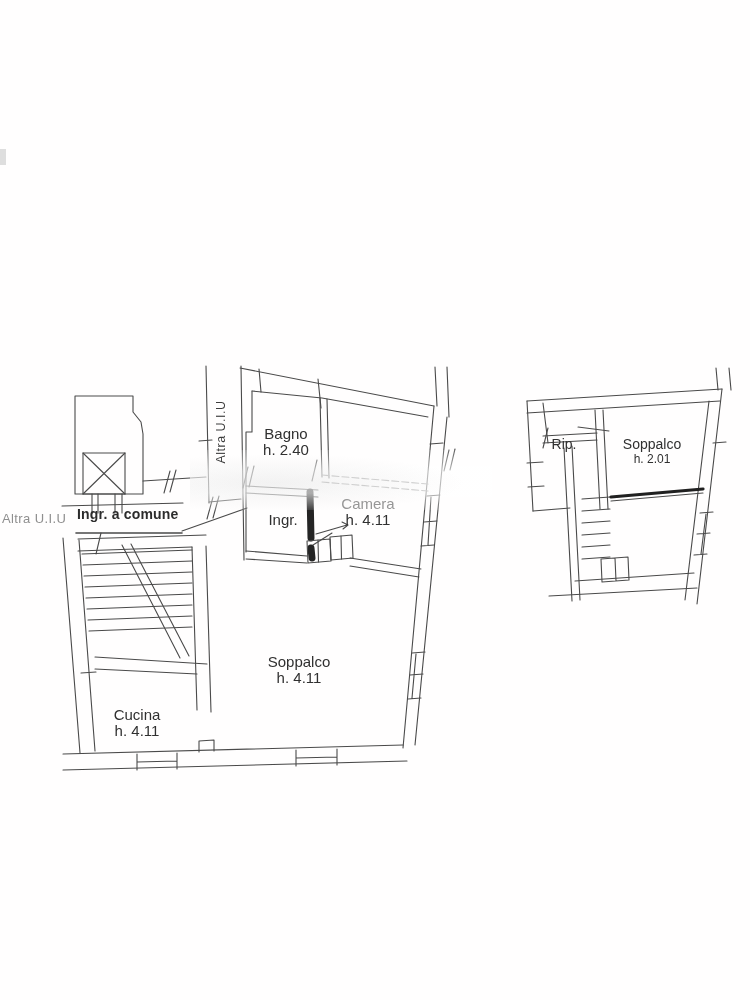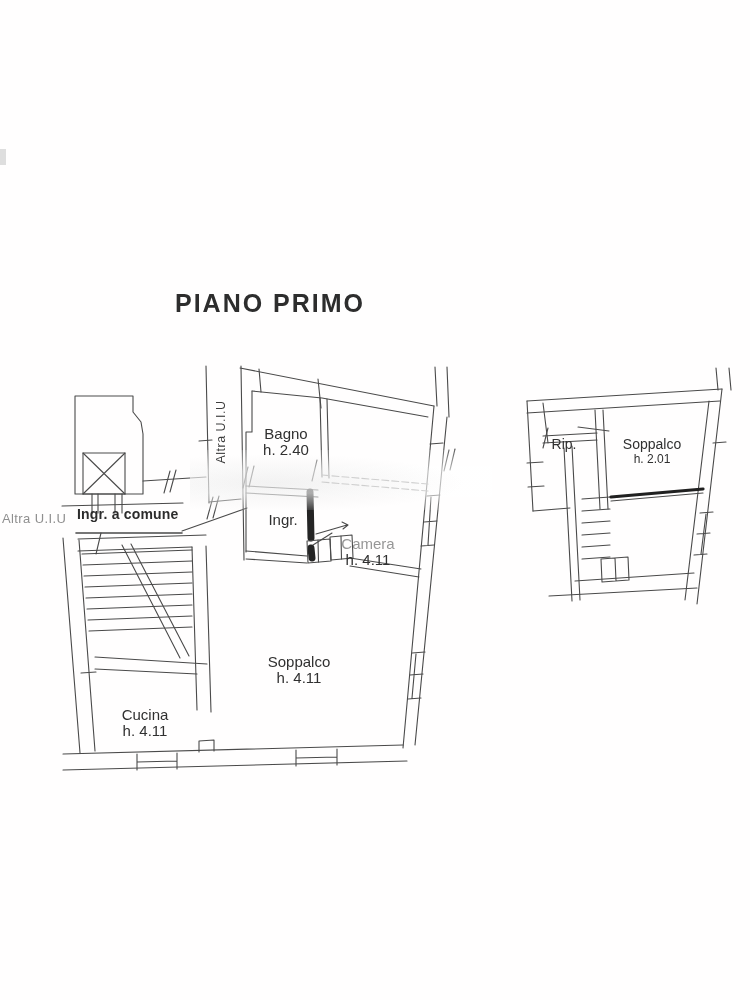--- a/index.html
+++ b/index.html
@@ -24,39 +24,38 @@
     pointer-events:none;
   }
   .scan-speck{position:absolute;left:0;top:149px;width:6px;height:16px;background:#bdbdbd;opacity:.5;}
   .room-label{
     position:absolute;z-index:3;transform:translateX(-50%);text-align:center;
     font-size:15px;line-height:16px;color:#303030;white-space:nowrap;
   }
   .room-label .rl-h{font-size:15px;}
   .room-label.small{font-size:14px;line-height:15px;}
   .room-label.small .rl-h{font-size:12px;}
-  .faded-name{color:#979797;margin-top:40px;}
+  .faded-name{color:#979797;}
   .vertical-label{
     position:absolute;left:221px;top:432px;z-index:3;font-size:12.5px;color:#3d3d3d;
     letter-spacing:.5px;white-space:nowrap;
     transform:translate(-50%,-50%) rotate(-90deg);
   }
   .entrance-label{
     position:absolute;left:77px;top:506px;z-index:3;font-size:14px;font-weight:bold;
     color:#2c2c2c;white-space:nowrap;letter-spacing:.2px;
   }
 </style>
 </head>
 <body>
 
 <div class="page">
 
   <div class="scan-speck"></div>
 
-  <div class="title">PIANO PRIMO</div>
 
   <div class="margin-note">Altra U.I.U</div>
 
   <svg class="plan-svg" width="750" height="1000" viewBox="0 0 750 1000" fill="none" stroke="#4a4a4a" stroke-width="1.1" stroke-linecap="round" stroke-linejoin="round">
 
     <g>
       <path d="M 75,396 L 133,396 L 133,412 L 141,422 L 143,434 L 143,494 L 75,494 Z"></path>
       <path d="M 83,453 L 125,453 L 125,494 L 83,494 Z"></path>
       <path d="M 83,453 L 125,494 M 125,453 L 83,494"></path>
       <path d="M 92,494 L 92,513 M 98,494 L 98,513 M 115,494 L 115,513 M 122,494 L 122,513"></path>
@@ -189,21 +188,21 @@
   <div class="room-label" style="left:368px;top:496px;">
     <div class="rl-n faded-name">Camera</div>
     <div class="rl-h">h. 4.11</div>
   </div>
 
   <div class="room-label" style="left:299px;top:654px;">
     <div class="rl-n">Soppalco</div>
     <div class="rl-h">h. 4.11</div>
   </div>
 
-  <div class="room-label" style="left:145px;top:707px;">
+  <div class="room-label" style="left:137px;top:707px;">
     <div class="rl-n">Cucina</div>
     <div class="rl-h">h. 4.11</div>
   </div>
 
   <div class="room-label small" style="left:564px;top:437px;">
     <div class="rl-n">Rip.</div>
   </div>
 
   <div class="room-label small" style="left:652px;top:437px;">
     <div class="rl-n">Soppalco</div>

